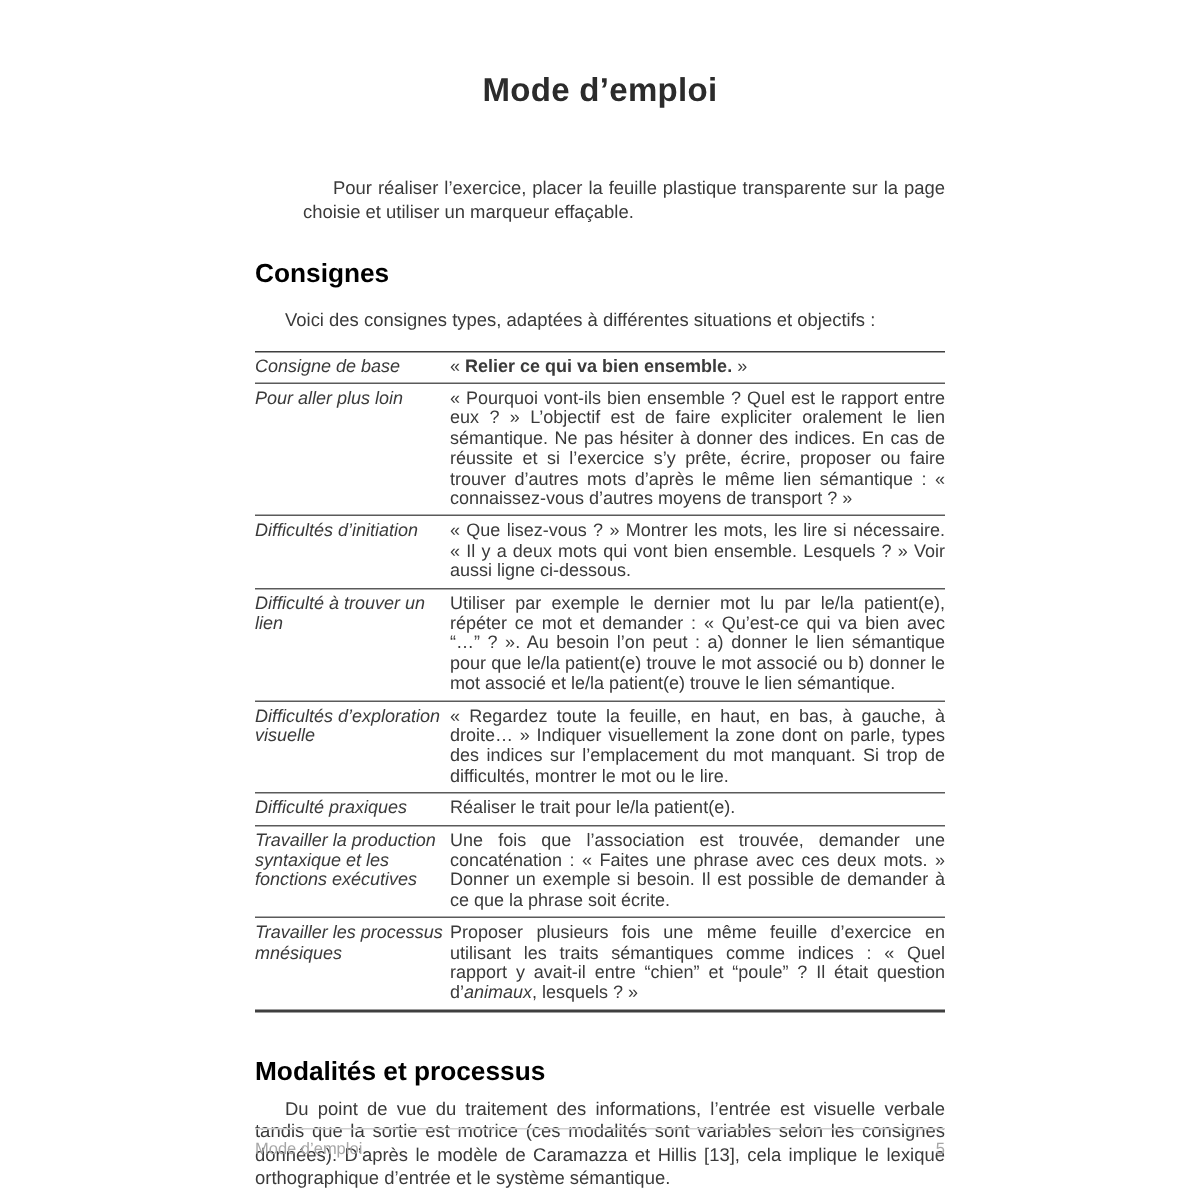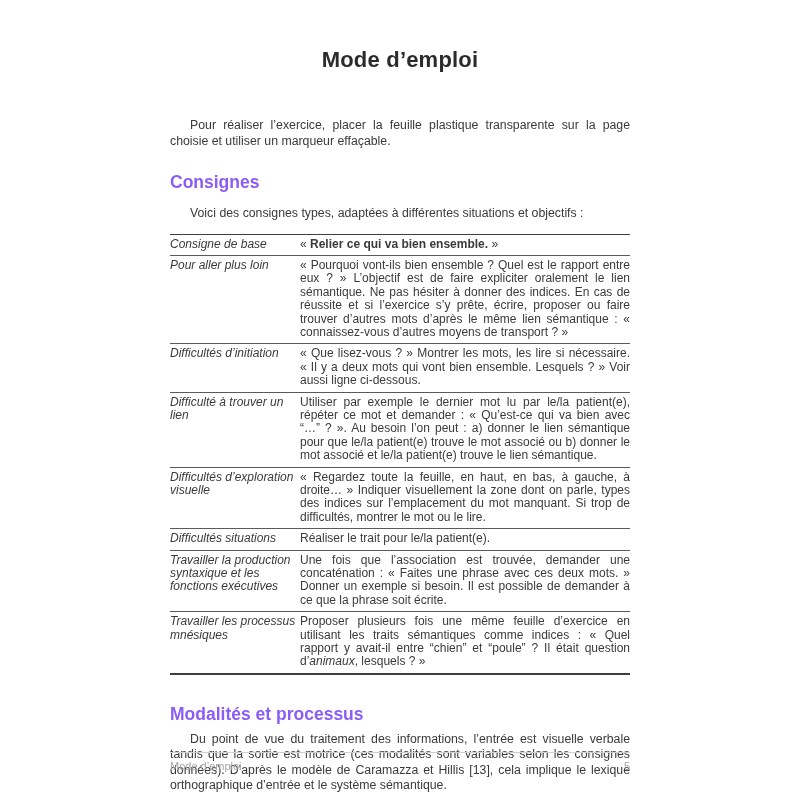--- a/index.html
+++ b/index.html
@@ -31,26 +31,26 @@
     letter-spacing: 0.2px;
   }
   p.para {
     font-size: 12.3px;
     line-height: 15.5px;
     text-align: justify;
     text-indent: 20px;
     hyphens: auto;
     -webkit-hyphens: auto;
   }
-  .intro { margin-top: 45px; }
+  .intro { margin-top: 45px; margin-left: 32px; }
   h2.section-heading {
     font-size: 17.5px;
     line-height: 20px;
     font-weight: bold;
-    color: #8b5cf6;
+    color: #000000;
   }
   .h-consignes { margin-top: 23px; }
   .lead { margin-top: 14px; }
   table.consignes {
     margin-top: 12px;
     width: 100%;
     border-collapse: collapse;
     border-top: 1.5px solid #3f3f3f;
     border-bottom: 2px solid #3f3f3f;
   }
@@ -118,21 +118,21 @@
           </tr>
           <tr>
             <td class="row-label">Difficulté à trouver un lien</td>
             <td class="row-desc"><span class="seg-n">Utiliser par exemple le dernier mot lu par le/la patient(e), répéter ce mot et demander : « Qu’est-ce qui va bien avec “…” ? ». Au besoin l’on peut : a) donner le lien sémantique pour que le/la patient(e) trouve le mot associé ou b) donner le mot associé et le/la patient(e) trouve le lien sémantique.</span></td>
           </tr>
           <tr>
             <td class="row-label">Difficultés d’exploration visuelle</td>
             <td class="row-desc"><span class="seg-n">« Regardez toute la feuille, en haut, en bas, à gauche, à droite… » Indiquer visuellement la zone dont on parle, types des indices sur l’emplacement du mot manquant. Si trop de difficultés, montrer le mot ou le lire.</span></td>
           </tr>
           <tr>
-            <td class="row-label">Difficultés situations</td>
+            <td class="row-label">Difficulté praxiques</td>
             <td class="row-desc"><span class="seg-n">Réaliser le trait pour le/la patient(e).</span></td>
           </tr>
           <tr>
             <td class="row-label">Travailler la production syntaxique et les fonctions exécutives</td>
             <td class="row-desc"><span class="seg-n">Une fois que l’association est trouvée, demander une concaténation : « Faites une phrase avec ces deux mots. » Donner un exemple si besoin. Il est possible de demander à ce que la phrase soit écrite.</span></td>
           </tr>
           <tr>
             <td class="row-label">Travailler les processus mnésiques</td>
             <td class="row-desc"><span class="seg-n">Proposer plusieurs fois une même feuille d’exercice en utilisant les traits sémantiques comme indices : « Quel rapport y avait-il entre “chien” et “poule” ? Il était question d’</span><span class="seg-i">animaux</span><span class="seg-n">, lesquels ? »</span></td>
           </tr>

